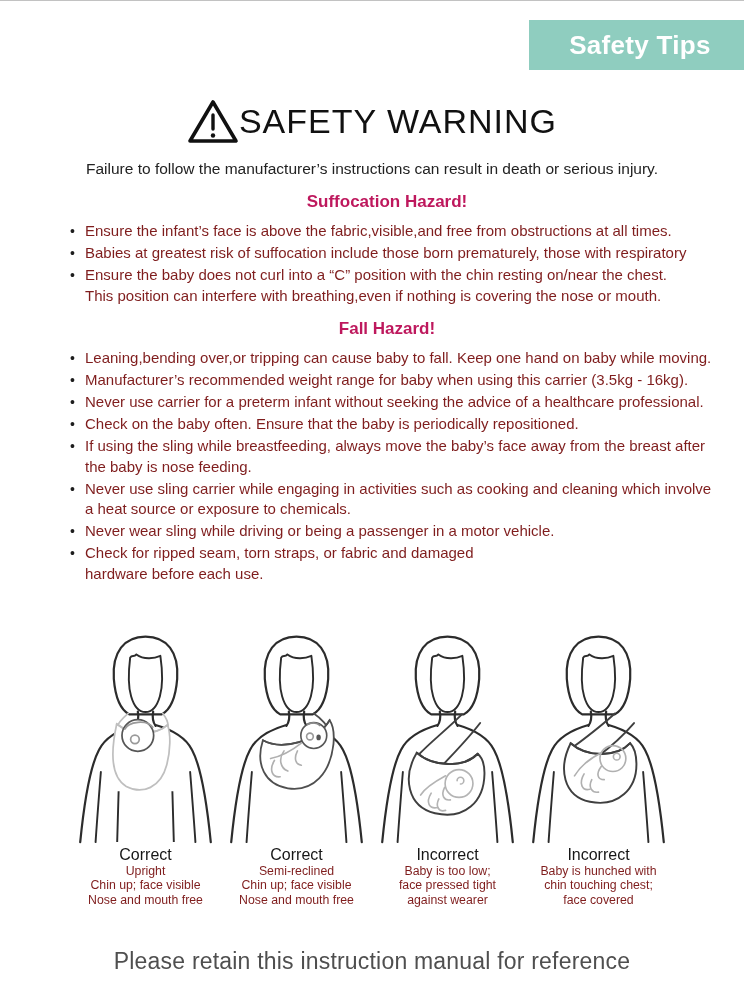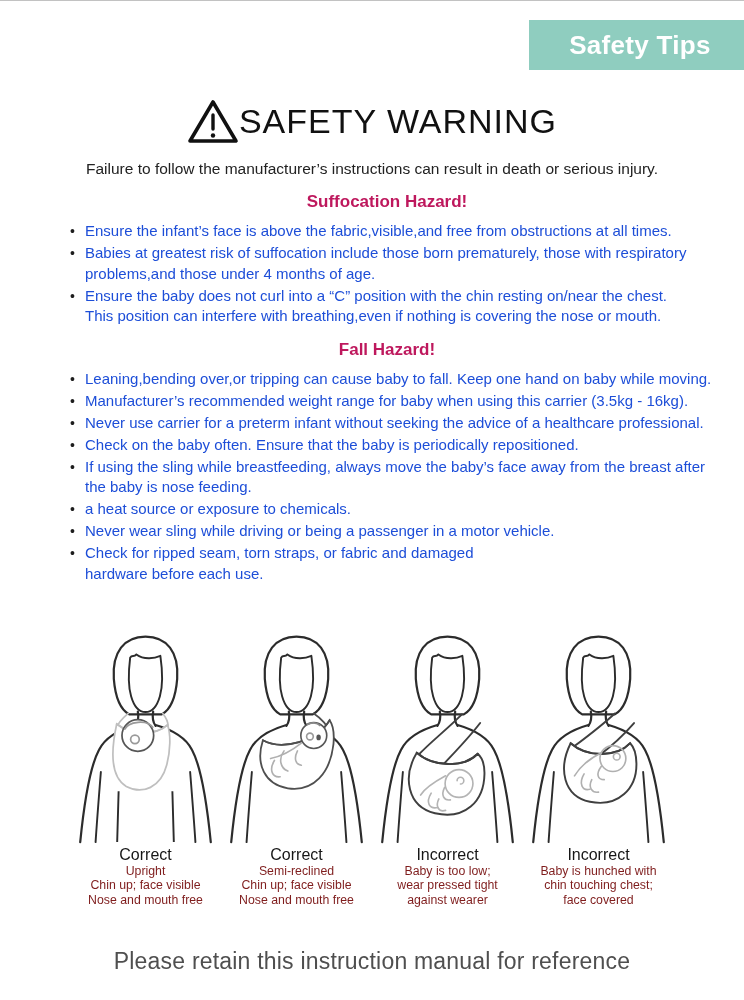--- a/index.html
+++ b/index.html
@@ -31,21 +31,21 @@
     font-size:15.5px;color:#222;
   }
 
   
   .content{position:absolute;top:192px;left:62px;width:650px;}
   .hazard-heading{font-size:17px;font-weight:700;text-align:center;margin:0 0 9px 0;color:#be185d;}
   .hazard-heading.second{margin-top:13px;}
   ul.bullets{list-style:none;margin:0;padding:0 0 0 8px;}
   ul.bullets li{
     position:relative;padding-left:15px;margin:0 0 1.5px 0;
-    font-size:15px;line-height:20.5px;color:#1d4ed8;
+    font-size:15px;line-height:20.5px;color:#7f1d1d;
   }
   ul.bullets li::before{
     content:"\2022";position:absolute;left:0;top:0;font-size:14px;color:#1d1d1d;
   }
   ul.bullets li span{display:block;white-space:nowrap;}
 
   
   .figures{position:absolute;top:628px;left:70px;width:604px;display:flex;}
   .figure-cell{width:151px;flex:0 0 auto;text-align:center;}
   .figure-cell svg{display:block;width:145px;height:216px;margin:0 auto;}
@@ -79,21 +79,20 @@
 <div class="subtitle">Failure to follow the manufacturer’s instructions can result in death or serious injury.</div>
 
 <div class="content">
   <h2 class="hazard-heading">Suffocation Hazard!</h2>
   <ul class="bullets">
     <li>
         <span>Ensure the infant’s face is above the fabric,visible,and free from obstructions at all times.</span>
       </li>
     <li>
         <span>Babies at greatest risk of suffocation include those born prematurely, those with respiratory</span>
-        <span>problems,and those under 4 months of age.</span>
       </li>
     <li>
         <span>Ensure the baby does not curl into a “C” position with the chin resting on/near the chest.</span>
         <span>This position can interfere with breathing,even if nothing is covering the nose or mouth.</span>
       </li>
   </ul>
 
   <h2 class="hazard-heading second">Fall Hazard!</h2>
   <ul class="bullets">
     <li>
@@ -106,20 +105,21 @@
         <span>Never use carrier for a preterm infant without seeking the advice of a healthcare professional.</span>
       </li>
     <li>
         <span>Check on the baby often. Ensure that the baby is periodically repositioned.</span>
       </li>
     <li>
         <span>If using the sling while breastfeeding, always move the baby’s face away from the breast after</span>
         <span>the baby is nose feeding.</span>
       </li>
     <li>
+        <span>Never use sling carrier while engaging in activities such as cooking and cleaning which involve</span>
         <span>a heat source or exposure to chemicals.</span>
       </li>
     <li>
         <span>Never wear sling while driving or being a passenger in a motor vehicle.</span>
       </li>
     <li>
         <span>Check for ripped seam, torn straps, or fabric and damaged</span>
         <span>hardware before each use.</span>
       </li>
   </ul>
@@ -202,21 +202,21 @@
         <circle cx="87" cy="162" r="14.5"></circle>
         <path d="M85 159 a3.5 3.5 0 1 1 3.5 3.5"></path>
         <path d="M73 154 C62 160 52 166 47 174"></path>
         <path d="M58 172 C52 182 56 189 65 187"></path>
         <path d="M66 178 C62 186 66 192 73 190"></path>
         <path d="M72 166 C68 174 71 180 78 179"></path>
       </g>
     </svg>
     <div class="fig-verdict">Incorrect</div>
     <div class="fig-line">Baby is too low;</div>
-    <div class="fig-line">wear pressed tight</div>
+    <div class="fig-line">face pressed tight</div>
     <div class="fig-line">against wearer</div>
   </div>
 
   <div class="figure-cell">
     <svg viewBox="0 0 150 225">
       <use href="#sym-person"></use>
       <g fill="none" stroke="#3f3f3f" stroke-width="2" stroke-linecap="round">
         <path d="M92 89 C78 102 62 114 50 123"></path>
         <path d="M112 99 C100 113 86 125 74 134"></path>
         <path fill="#ffffff" d="M46 120 C33 146 38 175 66 181 C96 187 115 167 114.5 141 C114.3 131 112 124 108 120 C94 135 63 135 46 120 Z"></path>

